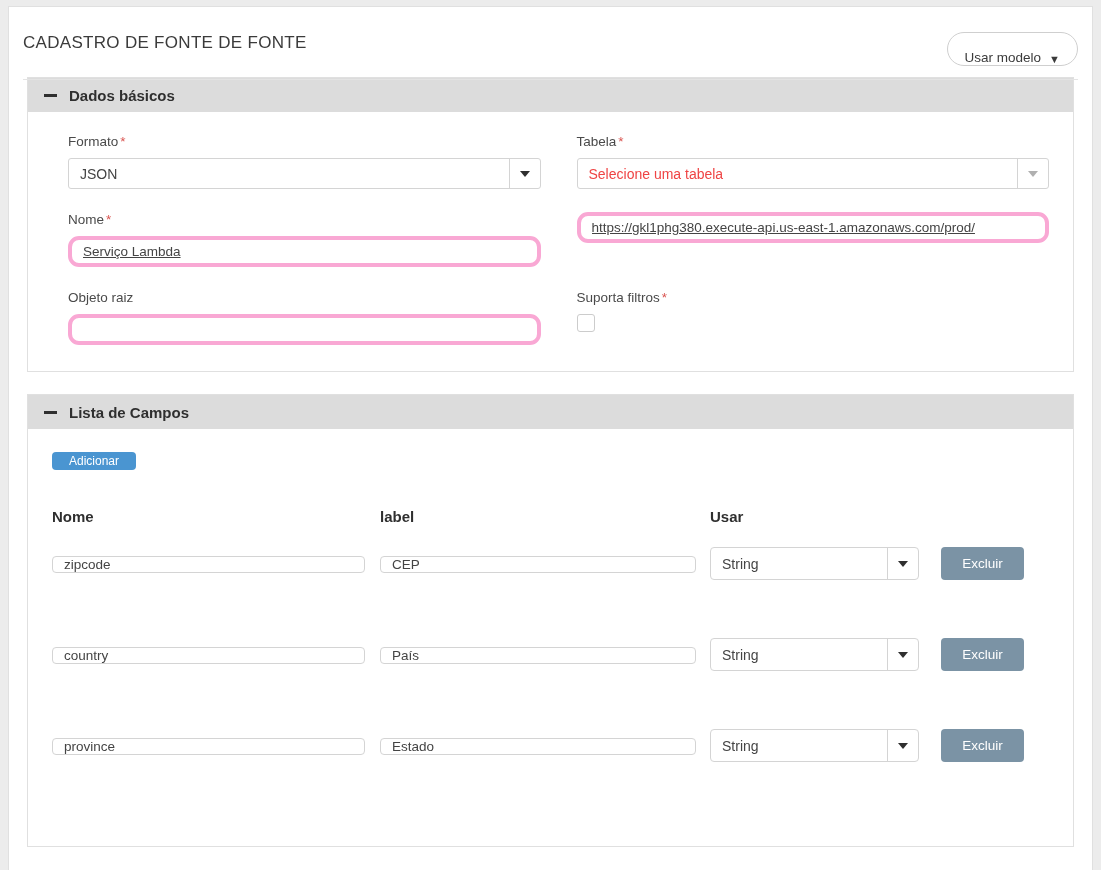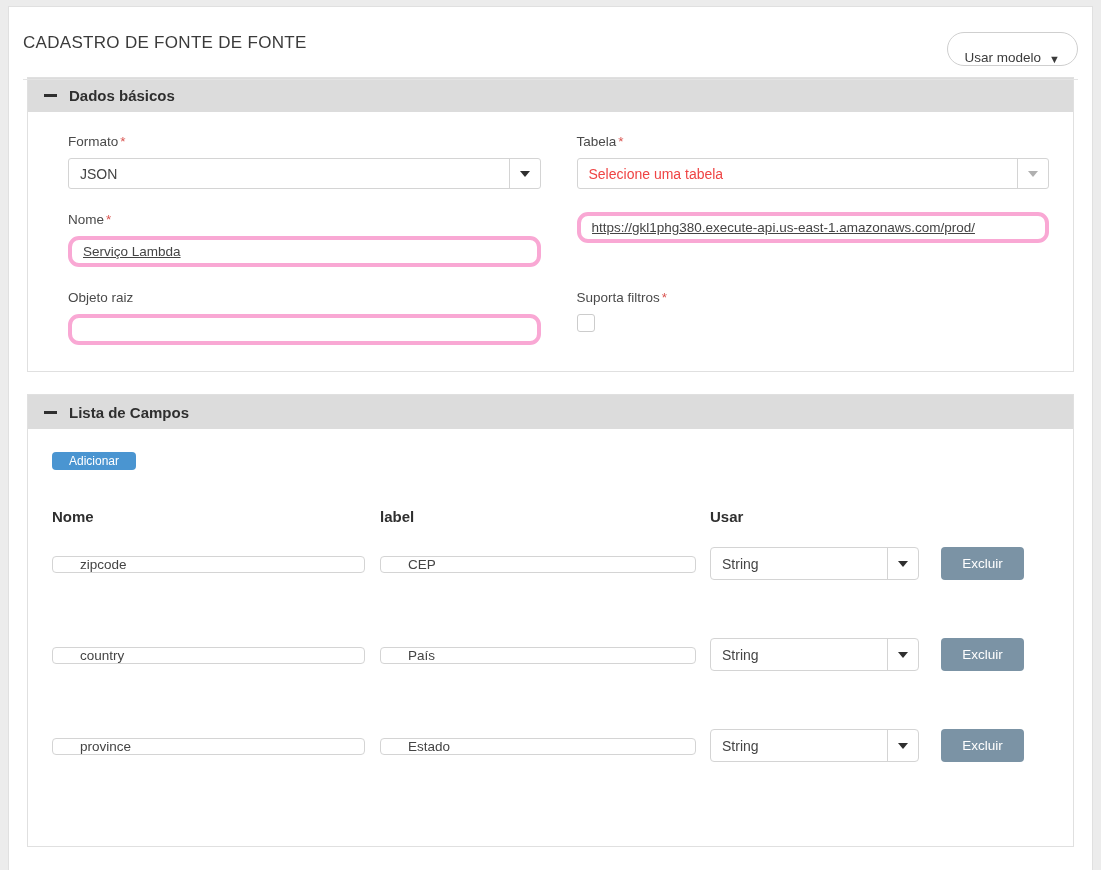--- a/index.html
+++ b/index.html
@@ -179,21 +179,21 @@
   }
   .field-row { display: flex; align-items: center; margin-bottom: 58px; }
   .field-row .col-name,
   .field-row .col-label { padding-right: 14px; }
   .field-row .col-type { padding-right: 22px; }
   .row-input {
     width: 100%;
     height: 17px;
     border: 1px solid #d4d4d4;
     border-radius: 4px;
-    padding: 0 27px;
+    padding: 0 11px;
     font-size: 13.5px;
     color: #444;
     font-family: "Liberation Sans", sans-serif;
     outline: none;
     background: #fff;
   }
   .row-select {
     position: relative;
     height: 33px;
     border: 1px solid #d4d4d4;

